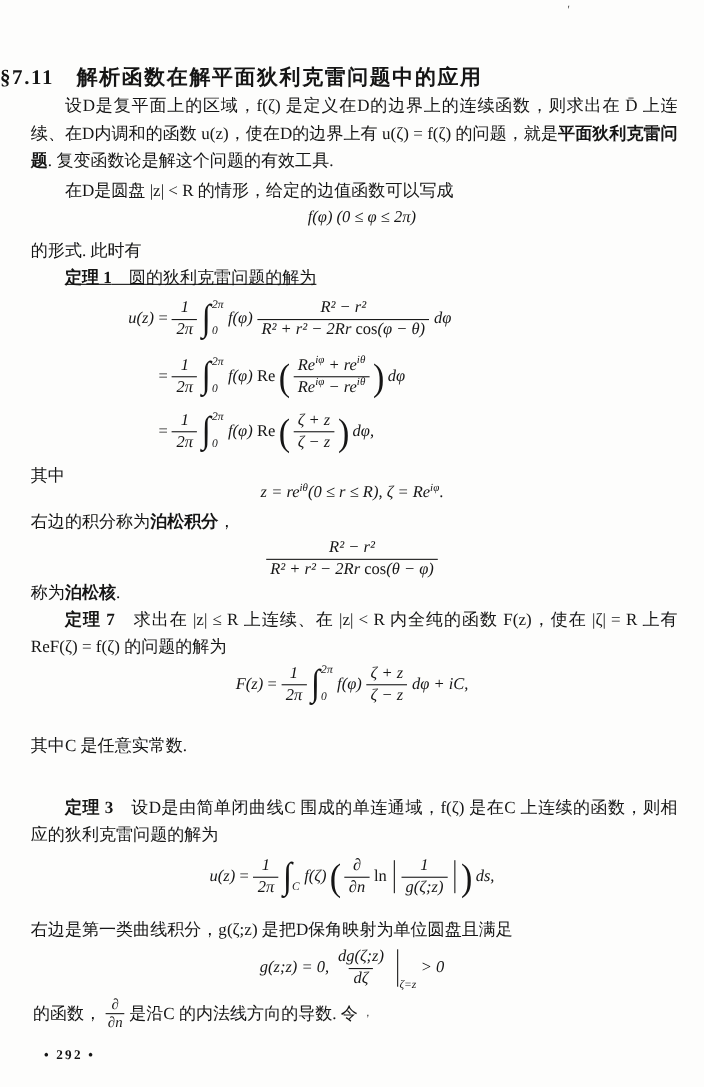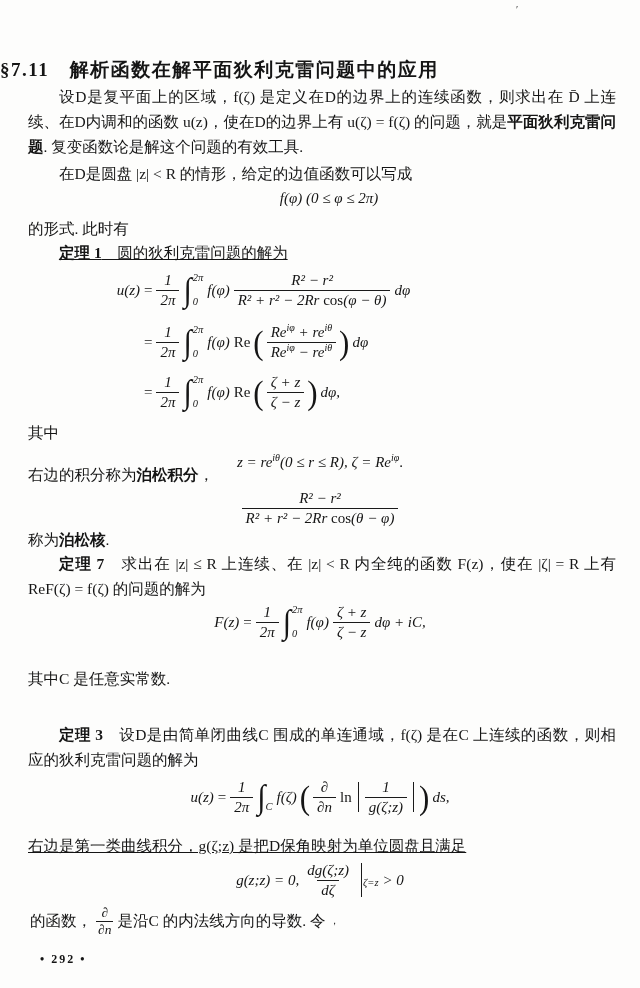--- a/index.html
+++ b/index.html
@@ -40,21 +40,21 @@
   .frac .num,.frac .den{padding:0 4px;line-height:1.25;display:inline-block;}
   .frac .den{border-top:1.3px solid #1a1a1a;}
   .intwrap{display:inline-flex;align-items:center;}
   .intsign{font-size:30px;font-style:normal;line-height:1;display:inline-block;transform:scaleY(1.12);}
   .intlims{display:inline-flex;flex-direction:column;justify-content:space-between;height:36px;font-size:10.5px;line-height:1;margin-left:1px;}
   .intlims .up{margin-top:1px;}
   .intlims .lo{margin-bottom:1px;}
   .intsub{font-size:10.5px;align-self:flex-end;margin-bottom:0px;}
   .bigp{font-size:31px;font-style:normal;font-weight:300;line-height:1;display:inline-block;transform:scaleY(1.12);margin:0 1px;}
   .vbar{display:inline-block;border-left:1.3px solid #1a1a1a;height:30px;margin:0 4px;}
-  .evalwrap{display:inline-flex;align-items:center;}
+  .evalwrap{display:inline-flex;align-items:flex-end;}
   .evalwrap .vbar{height:34px;margin:0 1px 0 4px;}
   .evalsub{font-size:10.5px;margin-bottom:-4px;}
   sup{font-size:10px;vertical-align:super;line-height:0;}
   .fracsmall .num,.fracsmall .den{padding:0 2px;font-size:13.5px;line-height:1.15;}
   .pagenum{left:40px;top:952px;font-weight:bold;font-size:12px;letter-spacing:2px;}
   .artifact{font-size:10px;color:#333;}
 </style>
 </head>
 <body>
 
@@ -143,21 +143,21 @@
     <span class="frac">
         <span class="num">ζ + z</span>
         <span class="den">ζ − z</span>
       </span>
     <span class="bigp">)</span>
     <span>dφ,</span>
   </div>
 
   <p class="abs body" style="top:420px;">其中</p>
 
-  <div class="abs eq center" style="top:454px;">
+  <div class="abs eq center" style="top:440px;">
     <span><span>z = re</span><sup>iθ</sup><span>(0 ≤ r ≤ R),  ζ = Re</span><sup>iφ</sup><span class="rm">.</span></span>
   </div>
 
   <p class="abs body" style="top:462px;"><span>右边的积分称为</span><span class="b">泊松积分</span><span>，</span></p>
 
   <div class="abs eq center" style="top:486px;height:44px;">
     <span class="frac">
         <span class="num">R² − r²</span>
         <span class="den"><span>R² + r² − 2Rr </span><span class="rm">cos</span><span>(θ − φ)</span></span>
       </span>
@@ -215,21 +215,21 @@
     <span class="vbar"></span>
     <span class="frac">
         <span class="num">1</span>
         <span class="den">g(ζ;z)</span>
       </span>
     <span class="vbar"></span>
     <span class="bigp">)</span>
     <span>ds,</span>
   </div>
 
-  <p class="abs body" style="top:833px;text-decoration:underline;">右边是第一类曲线积分，g(ζ;z) 是把D保角映射为单位圆盘且满足</p>
+  <p class="abs body" style="top:833px;">右边是第一类曲线积分，g(ζ;z) 是把D保角映射为单位圆盘且满足</p>
 
   <div class="abs eq center" style="top:858px;height:44px;">
     <span>g(z;z) = 0,</span>
     <span class="frac">
         <span class="num">dg(ζ;z)</span>
         <span class="den">dζ</span>
       </span>
     <span class="evalwrap">
         <span class="vbar"></span>
         <span class="evalsub">ζ=z</span>

